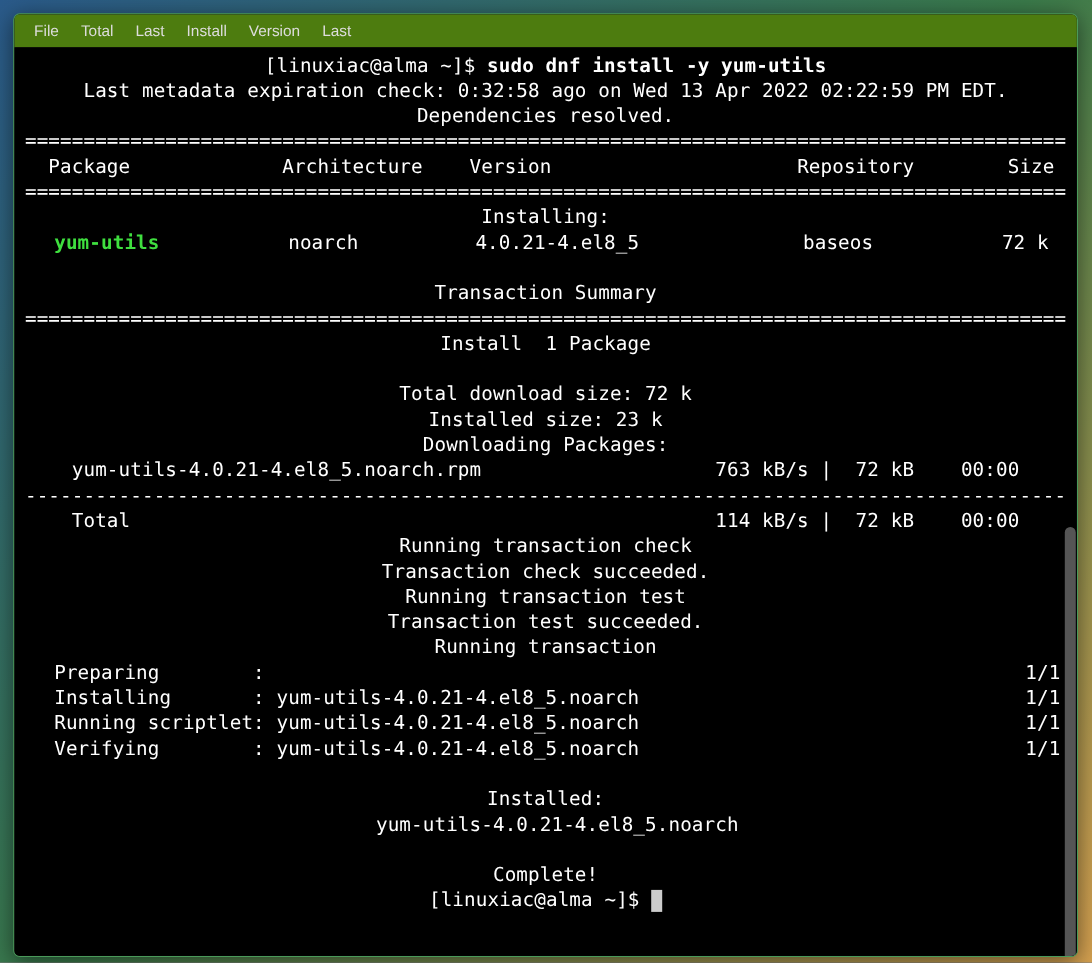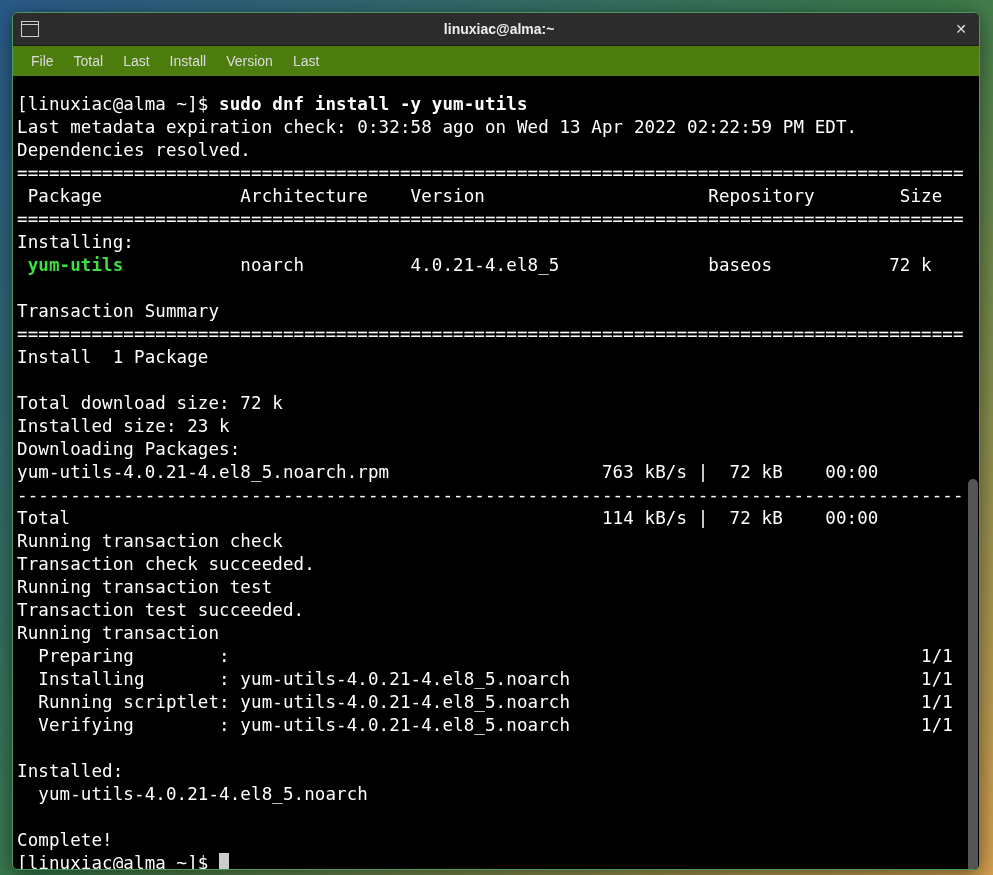--- a/index.html
+++ b/index.html
@@ -77,24 +77,25 @@
     padding: 4px 10px;
     cursor: pointer;
   }
   .terminal-body {
     flex: 1;
     background: #000;
     color: #fff;
     font-family: "DejaVu Sans Mono", "Liberation Mono", monospace;
     font-size: 17.5px;
     line-height: 23px;
-    padding: 17px 4px;
+    padding: 6px 4px;
     white-space: pre;
     overflow: hidden;
     letter-spacing: 0.1px;
+    text-align: center;
   }
   .bold { font-weight: bold; }
   .green-bold { font-weight: bold; color: #3fdf3f; }
   .cursor {
     display: inline-block;
     width: 10px;
     height: 20px;
     background: #ccc;
     vertical-align: text-bottom;
   }
@@ -105,25 +106,20 @@
     width: 10px;
     height: 398px;
     background: #555;
     border-radius: 5px;
   }
 </style>
 </head>
 <body>
 
 <div class="window">
-  <div class="titlebar">
-    <div class="titlebar-icon"></div>
-    <div class="title-text">linuxiac@alma:~</div>
-    <div class="close-btn">✕</div>
-  </div>
   <div class="menubar">
     <div class="menu-item">File</div>
     <div class="menu-item">Total</div>
     <div class="menu-item">Last</div>
     <div class="menu-item">Install</div>
     <div class="menu-item">Version</div>
     <div class="menu-item">Last</div>
   </div>
   <div class="terminal-body"><span>[linuxiac@alma ~]$ </span><span class="bold">sudo dnf install -y yum-utils</span>
 <span>Last metadata expiration check: 0:32:58 ago on Wed 13 Apr 2022 02:22:59 PM EDT.</span>

